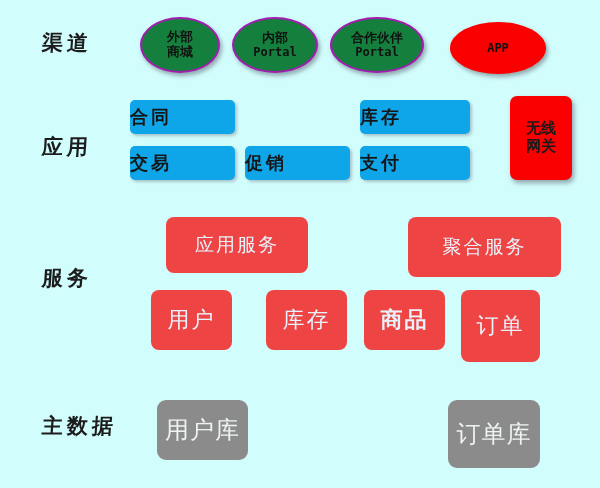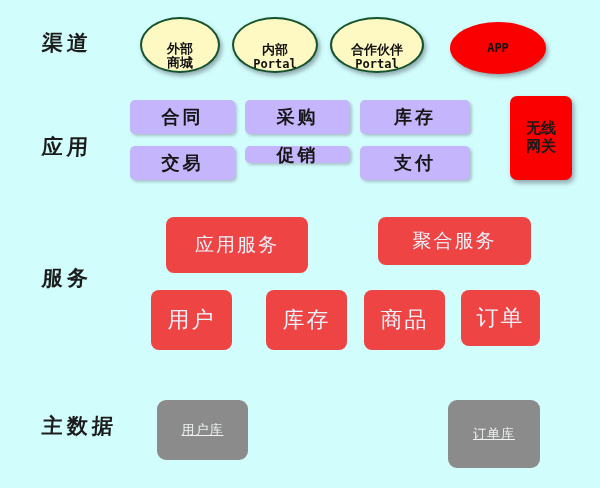--- a/index.html
+++ b/index.html
@@ -39,23 +39,22 @@
     border-radius: 50%;
     display: flex;
     flex-direction: column;
     align-items: center;
     justify-content: center;
     text-align: center;
     box-sizing: border-box;
     box-shadow: 2px 3px 4px rgba(90, 100, 110, 0.55);
   }
   .ellipse.green {
-    background: #fef9c3;
-    border: 2px solid #14532d;
-    justify-content: flex-end;
+    background: #15803d;
+    border: 2px solid #a21caf;
   }
   .ellipse.red {
     background: #fb0000;
     border: none;
   }
   .ellipse .l1 {
     font-family: "DejaVu Sans", sans-serif;
     font-size: 13px;
     font-weight: 700;
     color: #111;
@@ -71,25 +70,24 @@
   .ellipse .single {
     font-family: "DejaVu Sans Mono", monospace;
     font-size: 12px;
     font-weight: 700;
     color: #111;
   }
 
   
   .appbox {
     position: absolute;
-    background: #c4b5fd;
+    background: #0ea5e9;
     border-radius: 5px;
     display: flex;
     align-items: center;
-    justify-content: center;
     box-sizing: border-box;
     box-shadow: 2px 2px 3px rgba(120, 130, 140, 0.45);
   }
   .appbox span {
     font-family: "DejaVu Sans", sans-serif;
     font-size: 18px;
     font-weight: 700;
     color: #161616;
     letter-spacing: 3px;
   }
@@ -139,23 +137,22 @@
     background: #8b8b8b;
     border-radius: 9px;
     display: flex;
     align-items: center;
     justify-content: center;
     box-sizing: border-box;
   }
   .databox span {
     font-family: "DejaVu Serif", "Liberation Serif", serif;
     color: #eef2f3;
-    font-size: 13px;
+    font-size: 24px;
     letter-spacing: 1px;
-    text-decoration: underline;
   }
 </style>
 </head>
 <body>
 
 <div id="diagram">
 
   <div class="tier-label" style="left:42px; top:32px;">渠道</div>
 
   <div class="ellipse green" style="left:140px; top:17px; width:80px; height:56px;">
@@ -175,60 +172,57 @@
 
   <div class="ellipse red" style="left:450px; top:22px; width:96px; height:52px;">
     <div class="single">APP</div>
   </div>
 
   <div class="tier-label" style="left:42px; top:136px;">应用</div>
 
   <div class="appbox" style="left:130px; top:100px; width:105px; height:34px;">
     <span>合同</span>
   </div>
-  <div class="appbox" style="left:245px; top:100px; width:105px; height:34px;">
-    <span>采购</span>
-  </div>
   <div class="appbox" style="left:360px; top:100px; width:110px; height:34px;">
     <span>库存</span>
   </div>
   <div class="appbox" style="left:130px; top:146px; width:105px; height:34px;">
     <span>交易</span>
   </div>
-  <div class="appbox" style="left:245px; top:146px; width:105px; height:17px;">
+  <div class="appbox" style="left:245px; top:146px; width:105px; height:34px;">
     <span>促销</span>
   </div>
   <div class="appbox" style="left:360px; top:146px; width:110px; height:34px;">
     <span>支付</span>
   </div>
 
   <div class="gatewaybox" style="left:510px; top:96px; width:62px; height:84px;">
     <span>无线</span>
     <span>网关</span>
   </div>
 
   <div class="tier-label" style="left:42px; top:267px;">服务</div>
 
   <div class="svcbox" style="left:166px; top:217px; width:142px; height:56px;">
     <span>应用服务</span>
   </div>
-  <div class="svcbox" style="left:378px; top:217px; width:153px; height:48px;">
+  <div class="svcbox" style="left:408px; top:217px; width:153px; height:60px;">
     <span>聚合服务</span>
   </div>
 
   <div class="svcbox small" style="left:151px; top:290px; width:81px; height:60px;">
     <span>用户</span>
   </div>
   <div class="svcbox small" style="left:266px; top:290px; width:81px; height:60px;">
     <span>库存</span>
   </div>
-  <div class="svcbox small" style="left:364px; top:290px; width:81px; height:60px;">
+  <div class="svcbox small" style="left:364px; top:290px; width:81px; height:60px;font-weight:bold;">
     <span>商品</span>
   </div>
-  <div class="svcbox small" style="left:461px; top:290px; width:79px; height:56px;">
+  <div class="svcbox small" style="left:461px; top:290px; width:79px; height:72px;">
     <span>订单</span>
   </div>
 
   <div class="tier-label" style="left:42px; top:415px;">主数据</div>
 
   <div class="databox" style="left:157px; top:400px; width:91px; height:60px;">
     <span>用户库</span>
   </div>
   <div class="databox" style="left:448px; top:400px; width:92px; height:68px;">
     <span>订单库</span>

